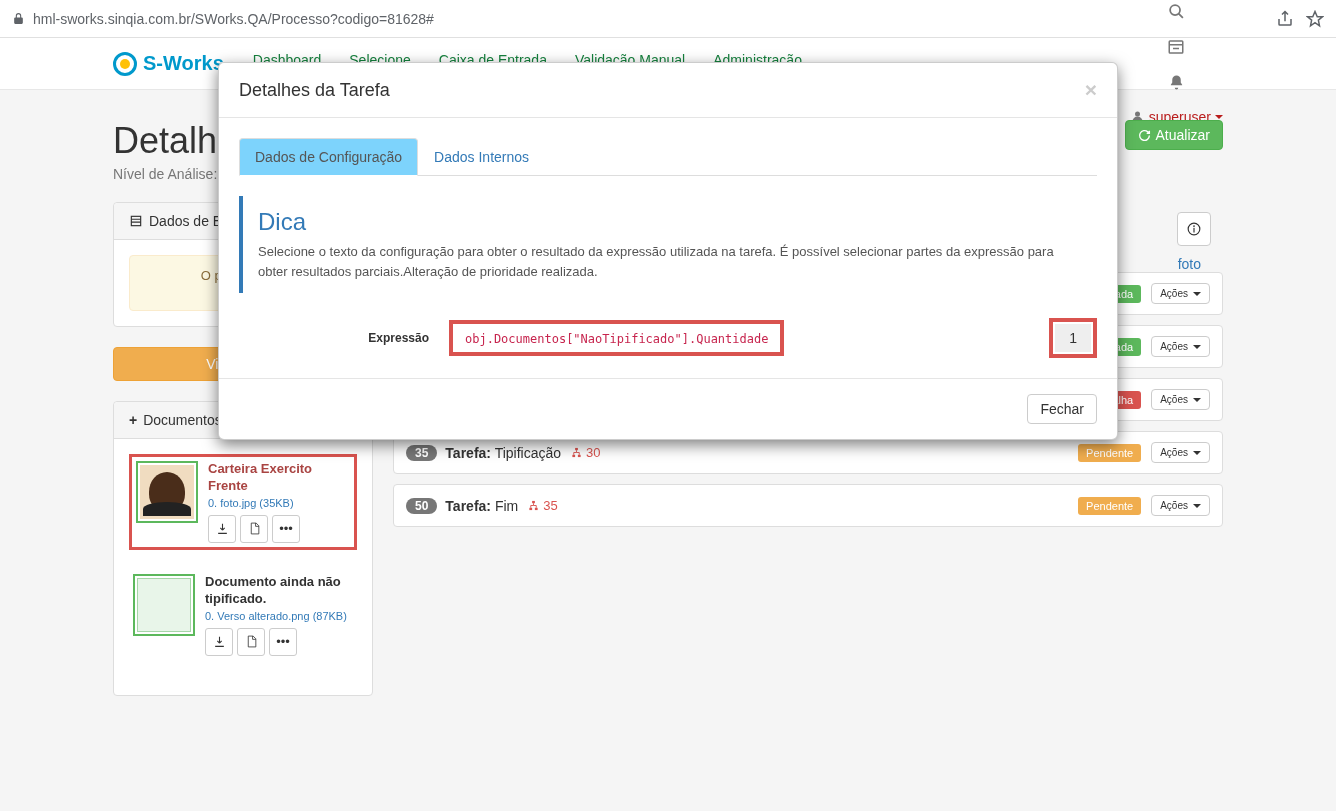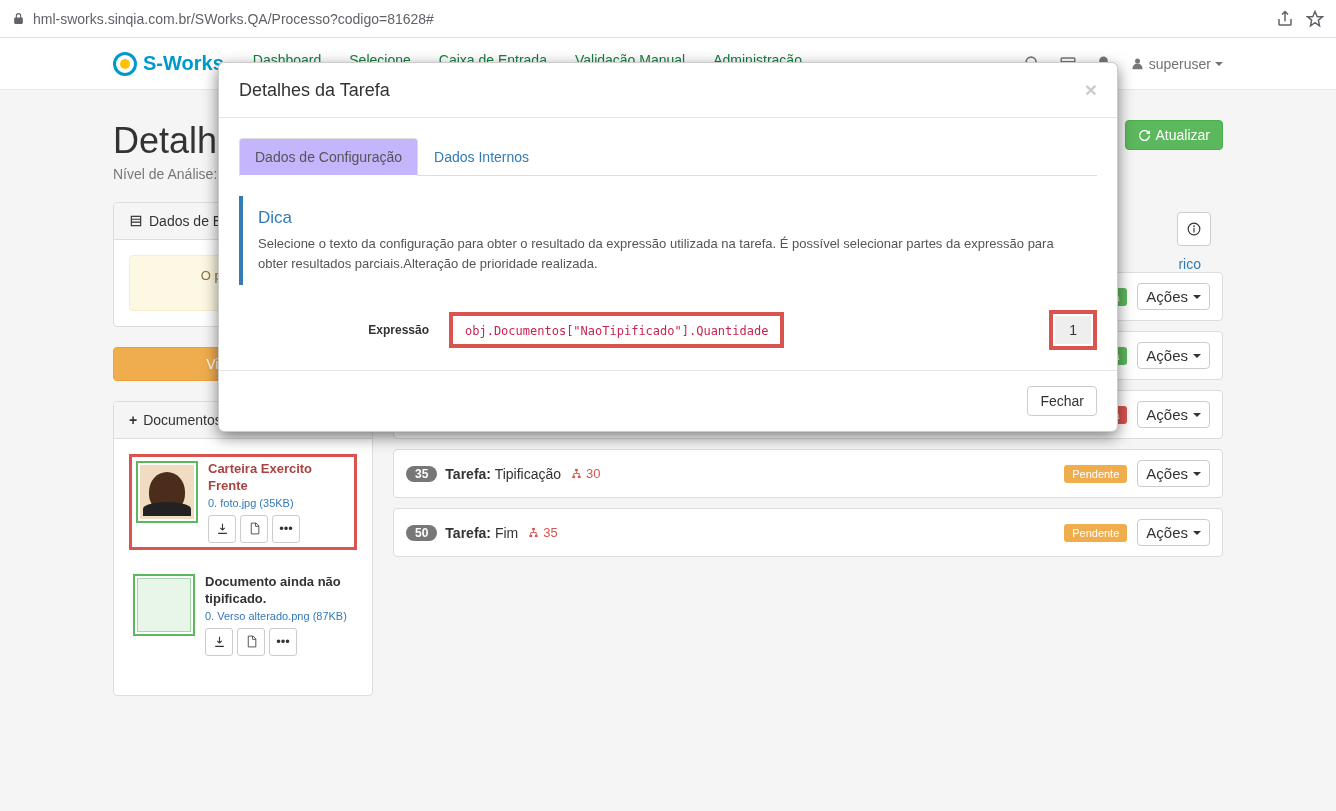--- a/index.html
+++ b/index.html
@@ -36,21 +36,21 @@
 }
 .navbar .container { display:flex; align-items:center; height:100%;text-align:center; }
 .brand { display:flex; align-items:center; gap:6px; font-size:20px; font-weight:600; color:#0099cc; margin-right:15px;}
 .brand-circle {
   width: 24px; height:24px; border:3px solid #0099cc; border-radius:50%; position:relative;
 }
 .brand-circle::after { content:""; position:absolute; inset:4px; background:#ffc107; border-radius:50%;}
 .nav-list { display:flex; list-style:none; gap:0; }
 .nav-list li { padding: 15px 14px; color:#15803d; cursor:pointer; display:flex; align-items:center; gap:4px;flex-direction:column; }
 .caret { width:0; height:0; border-left:4px solid transparent; border-right:4px solid transparent; border-top:4px solid currentColor; display:inline-block;}
-.navbar-right { margin-left:auto; display:flex; align-items:center; gap:18px; color:#737373;}
+.navbar-right { margin-left:auto; display:flex; align-items:center; gap:18px; color:#b91c1c;flex-direction:column;}
 .navbar-right .user { display:flex; align-items:center; gap:4px; cursor:pointer;}
 
 
 .page-wrap { width:1140px; margin:0 auto; padding: 30px 15px 60px; position:relative;}
 .page-title { font-size:36px; font-weight:500; color:#333; margin-bottom:4px;}
 .subtitle { color:#777; font-size:14px; margin-bottom:20px;}
 .layout { display:flex; gap:20px; }
 .col-left { width:260px; flex-shrink:0;}
 .col-right { flex:1; }
 
@@ -79,21 +79,21 @@
   padding:12px 15px;
   border-radius:4px;
   text-align:center;
   font-size:13px;
 }
 
 .btn { display:inline-flex; align-items:center; justify-content:center; gap:5px; padding:6px 12px; font-size:14px; border-radius:4px; cursor:pointer; border:1px solid transparent; white-space:nowrap;}
 .btn-warning { background:#f0ad4e; color:#fff; border-color:#eea236; width:100%; padding:8px 12px;}
 .btn-success { background:#5cb85c; color:#fff; border-color:#4cae4c;}
 .btn-default { background:#fff; color:#333; border:1px solid #ccc;}
-.btn-sm { padding:4px 8px; font-size:15px;}
+.btn-sm { padding:4px 8px; font-size:10px;}
 
 
 .doc-item { display:flex; gap:10px; margin-bottom:20px; padding:4px;}
 .doc-item.highlighted { border:3px solid #d9534f; }
 .doc-thumb { width:62px; height:62px; border:1px solid #5cb85c; padding:2px; flex-shrink:0; background:#fff; display:flex; align-items:center; justify-content:center;}
 .doc-thumb.green { border:2px solid #5cb85c;}
 .doc-thumb .fake-id { width:100%; height:100%; background: linear-gradient(#f0dcc0, #f0dcc0); display:flex; align-items:center; justify-content:center;}
 .doc-thumb .fake-id .face{ width:36px; height:40px; background:#4a2d1a; border-radius:50% 50% 45% 45%; position:relative;}
 .doc-thumb .fake-id .face::before {content:""; position:absolute; bottom:-4px; left:-6px; right:-6px; height:14px; background:#222; border-radius:50% 50% 0 0;}
 .doc-thumb .fake-doc { width:100%; height:100%; background:#e8f5e9; border:1px solid #a5d6a7; }
@@ -137,24 +137,24 @@
   pointer-events:auto;
 }
 .modal-header { padding:15px 20px; border-bottom:1px solid #e5e5e5; display:flex; align-items:center;}
 .modal-header h4 { font-size:18px; font-weight:500;}
 .modal-close { margin-left:auto; color:#ccc; font-size:21px; cursor:pointer; font-weight:bold;}
 .modal-body { padding:20px; }
 .modal-footer { padding:15px 20px; border-top:1px solid #e5e5e5; text-align:right;}
 
 .tabs { display:flex; border-bottom:1px solid #ddd; margin-bottom:20px;}
 .tabs .tab { padding:10px 15px; color:#337ab7; cursor:pointer; margin-bottom:-1px; border:1px solid transparent;}
-.tabs .tab.active { color:#555; background:#c4b5fd; border:1px solid #ddd; border-bottom-color:#fff; border-radius:4px 4px 0 0;}
+.tabs .tab.active { color:#555; background:#7dd3fc; border:1px solid #ddd; border-bottom-color:#fff; border-radius:4px 4px 0 0;}
 
 .tip-box { border-left:4px solid #337ab7; background:#fff; padding:12px 15px; margin-bottom:25px;}
-.tip-box h5 { color:#337ab7; font-size:17px; font-weight:400; margin-bottom:6px;}
+.tip-box h5 { color:#337ab7; font-size:24px; font-weight:400; margin-bottom:6px;}
 .tip-box p { font-size:13px; color:#555; line-height:1.5;}
 
 .expr-row { display:flex; align-items:center; gap:20px; padding:0 0;}
 .expr-label { width:190px; text-align:right; font-weight:700; font-size:12px;}
 .expr-code-wrap { border:4px solid #d9534f; padding:6px 12px; }
 .expr-code { font-family: Menlo, Consolas, monospace; font-size:12px; color:#c7254e;}
 .expr-result-wrap { margin-left:auto; border:4px solid #d9534f; padding:2px;}
 .expr-result { background:#eee; padding:6px 14px; font-size:14px;}
 svg { display:block; }
 
@@ -352,21 +352,21 @@
         <div class="right-panel-head">
           <span class="info-btn">
             <svg width="14" height="14" viewBox="0 0 24 24" fill="#333">
                 <circle cx="12" cy="12" r="10" fill="none" stroke="#333" stroke-width="2"></circle>
                 <circle cx="12" cy="7" r="1.5"></circle>
                 <rect x="11" y="10" width="2" height="8"></rect>
               </svg>
           </span>
         </div>
         <div style="text-align:right; padding-right:12px;">
-          <span class="link">rico</span>
+          <span class="link">foto</span>
         </div>
 
         <div class="task-row" style="justify-content:flex-end;">
           <span class="badge-status badge-aprovada">ovada</span>
           <button class="btn btn-default btn-sm">
               <span>Ações</span> 
               <span class="caret"></span>
             </button>
         </div>
         <div class="task-row" style="justify-content:flex-end;">

